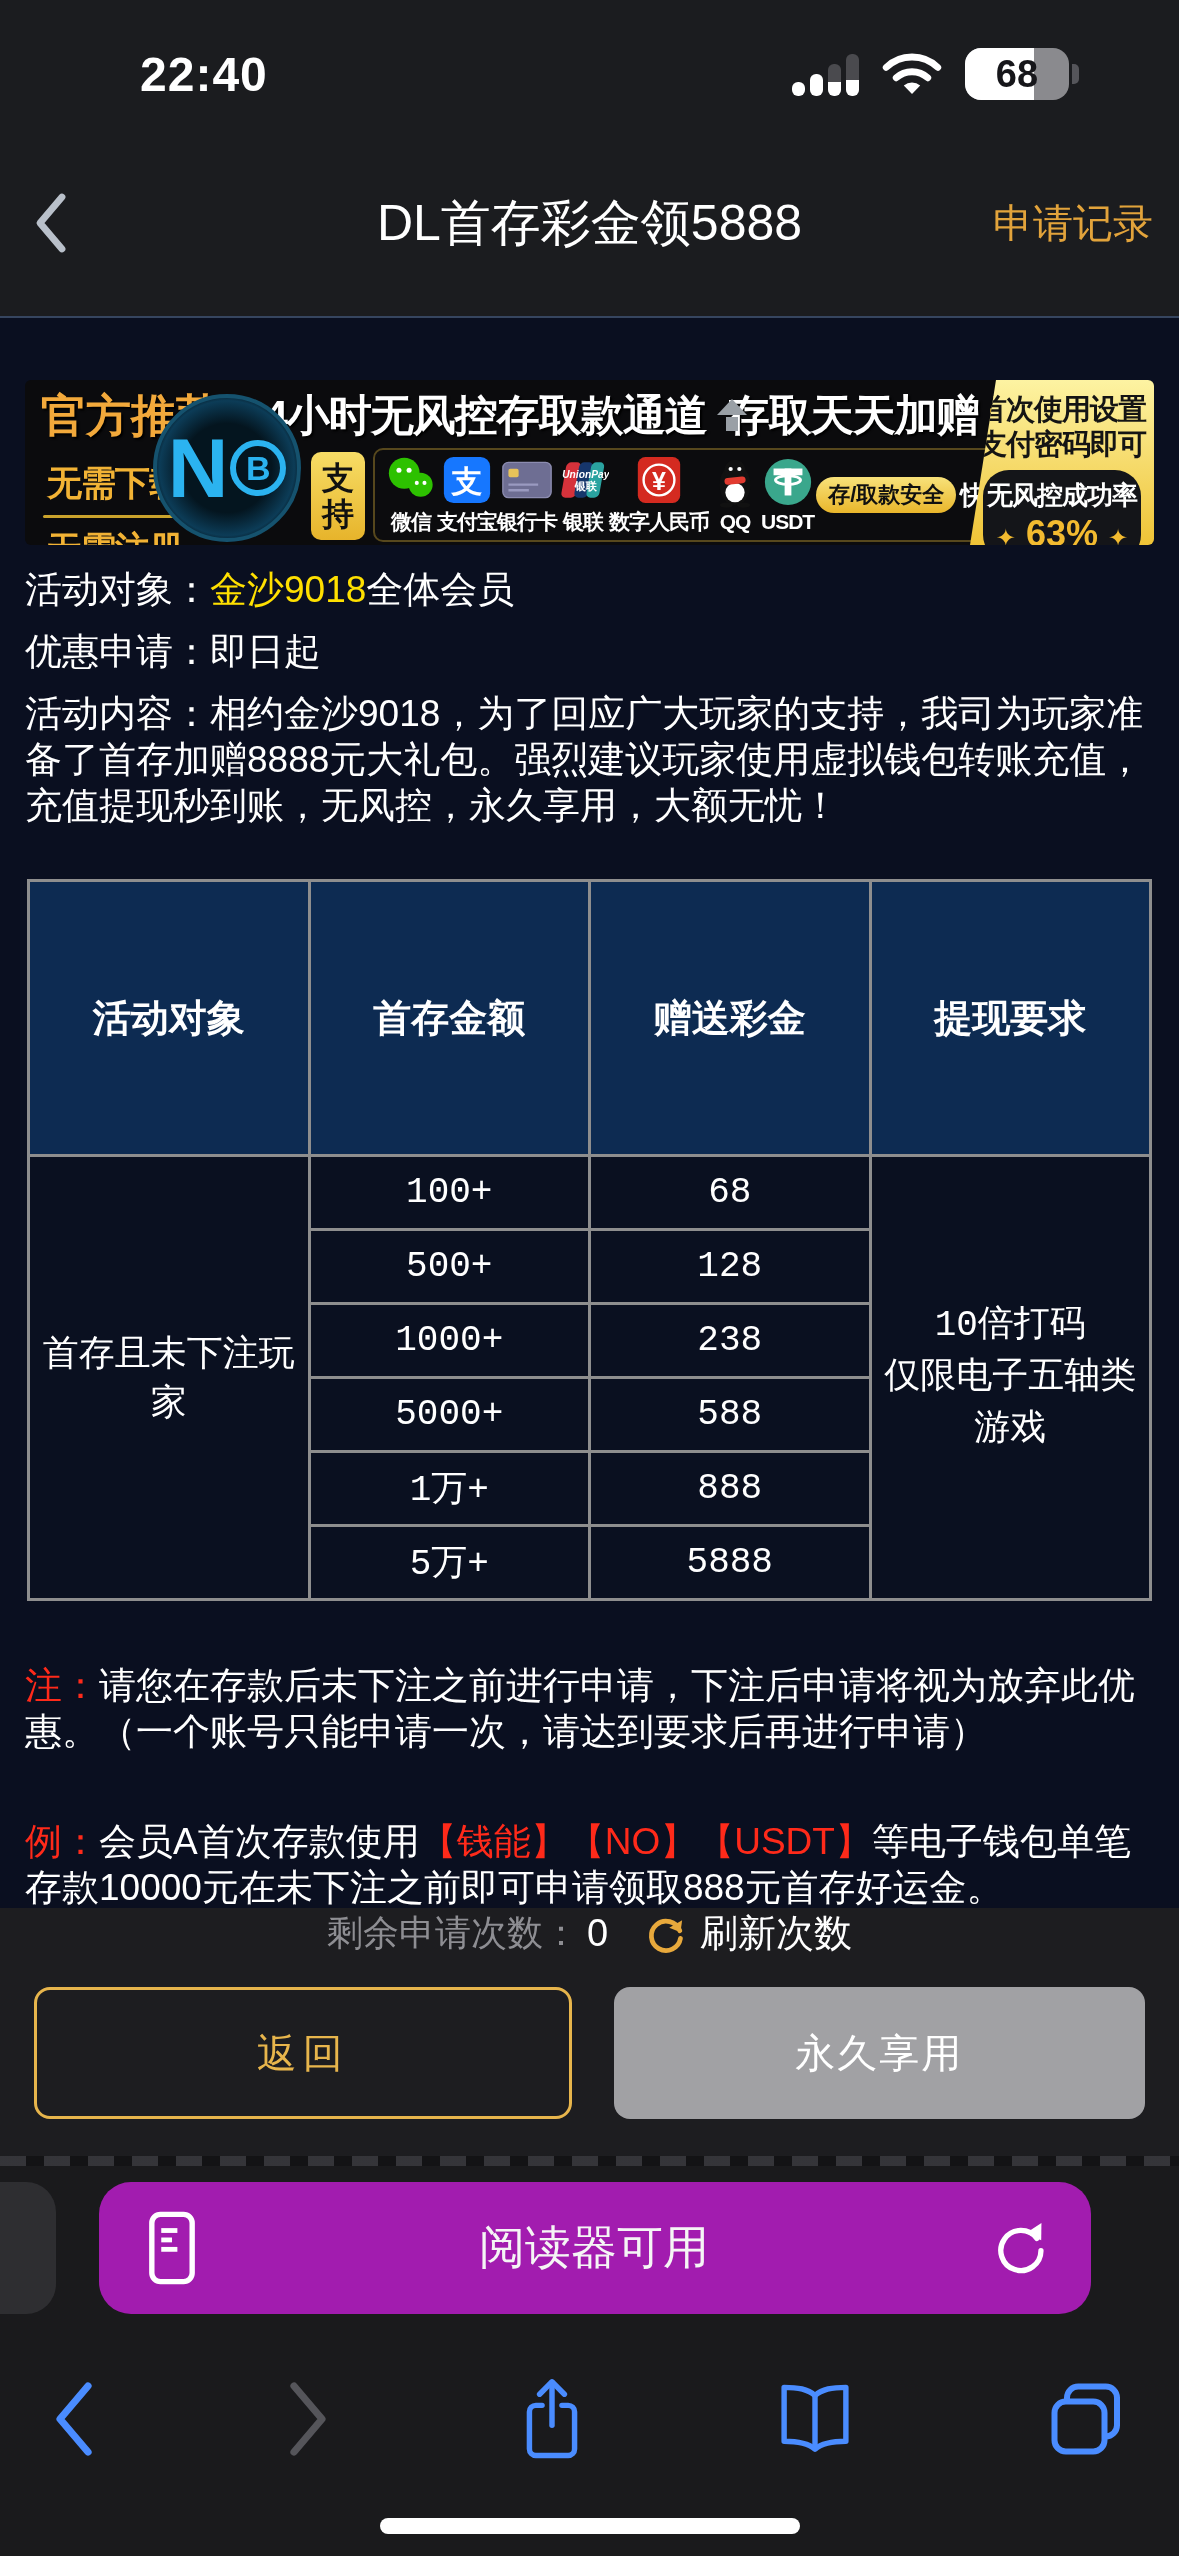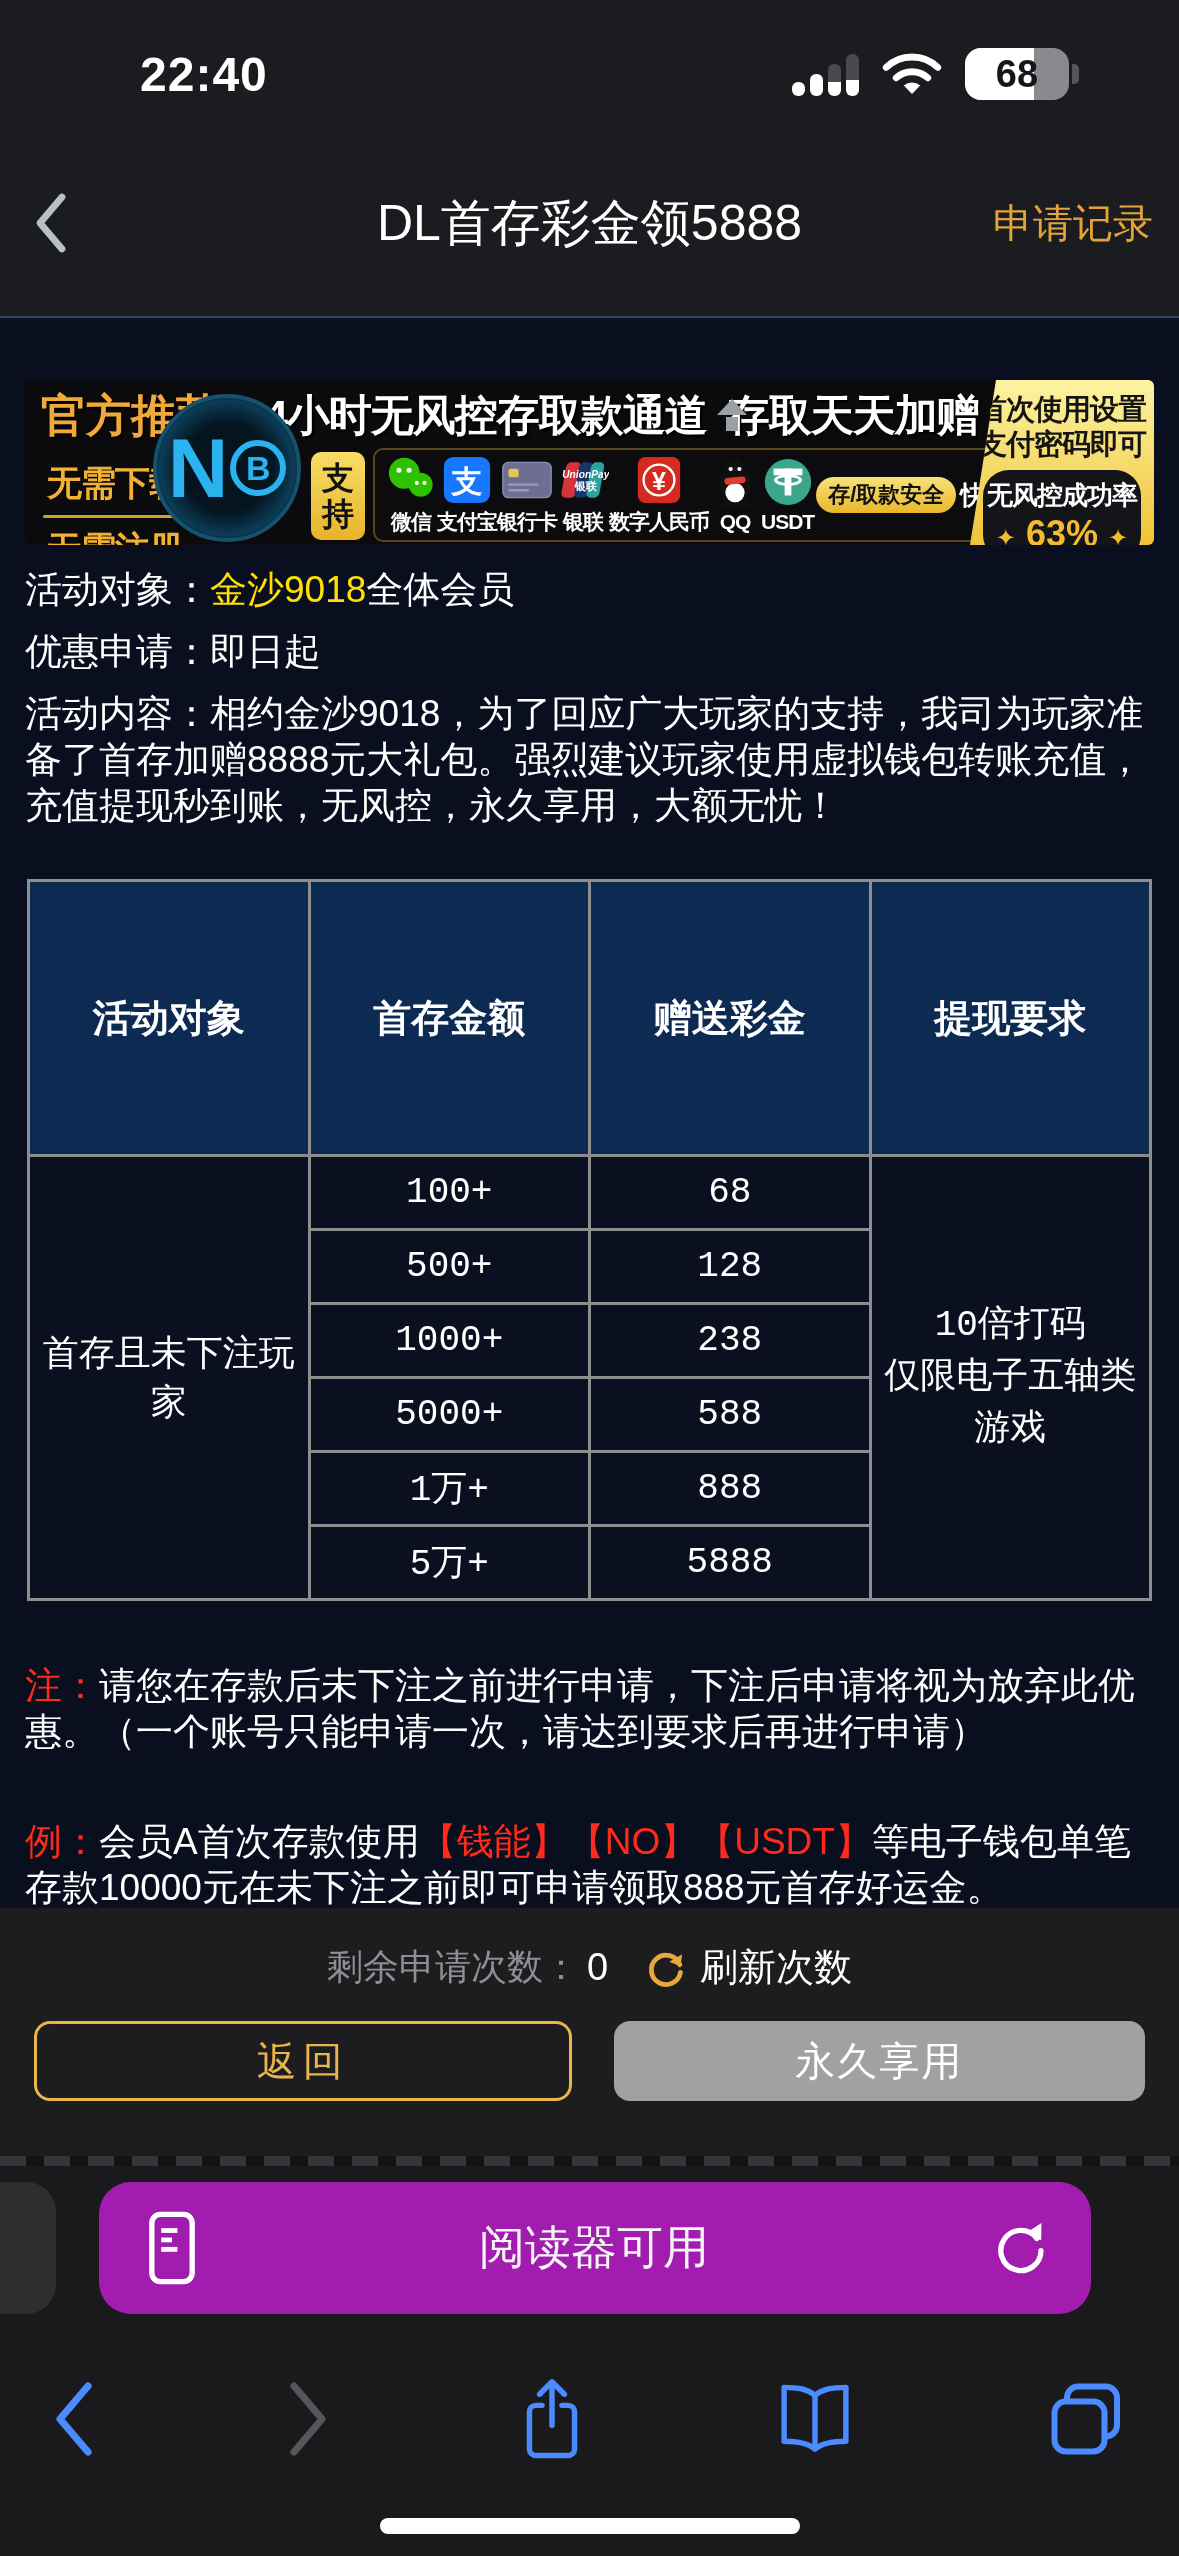--- a/index.html
+++ b/index.html
@@ -82,27 +82,27 @@
 
   
   .note, .example { margin:0 25px; color:#fff; font-size:37px; line-height:46px; }
   .note { margin-top:62px; }
   .example { margin-top:64px; }
   .red { color:#ff2a1a; }
   .cutoff { margin:64px 25px 0; color:#e9b32a; font-size:38px; font-weight:bold; }
 
   
   #bottom-panel { position:absolute; top:1908px; left:0; width:1179px; height:248px; background:#1d1d20; z-index:6; }
-  .counter { padding-top:34px; display:flex; align-items:center; justify-content:center; }
+  .counter { display:flex; align-items:center; justify-content:center; }
   .counter .clabel { color:#8e8e93; font-size:36px; }
   .counter .cval { color:#fff; font-size:38px; margin-left:8px; }
   .counter .cicon { margin:0 12px 0 36px; display:flex; }
   .counter .rlabel { color:#fff; font-size:38px; }
   .btn-row { margin-top:28px; padding:0 34px; display:flex; gap:42px; }
-  .btn { flex:1; height:80px; border-radius:16px; display:flex; align-items:center; justify-content:center; font-size:40px; letter-spacing:6px; }
+  .btn { flex:1; height:132px; border-radius:16px; display:flex; align-items:center; justify-content:center; font-size:40px; letter-spacing:6px; }
   .btn-back { border:3px solid #e7b54c; color:#e7b54c; background:transparent; }
   .btn-apply { background:#a1a1a4; color:#fff; letter-spacing:2px; }
 
   
   #dim-strip { position:absolute; top:2156px; left:0; width:1179px; height:10px; background:#131315; z-index:6;
     background-image:repeating-linear-gradient(90deg, rgba(140,140,150,.28) 0 26px, rgba(140,140,150,0) 26px 44px); }
 
   
   #safari { position:absolute; top:2166px; left:0; width:1179px; height:390px; background:#1a1a1c; z-index:7; }
   .peek-tab { position:absolute; left:-34px; top:16px; width:90px; height:132px; border-radius:30px; background:#2e2e31; }

